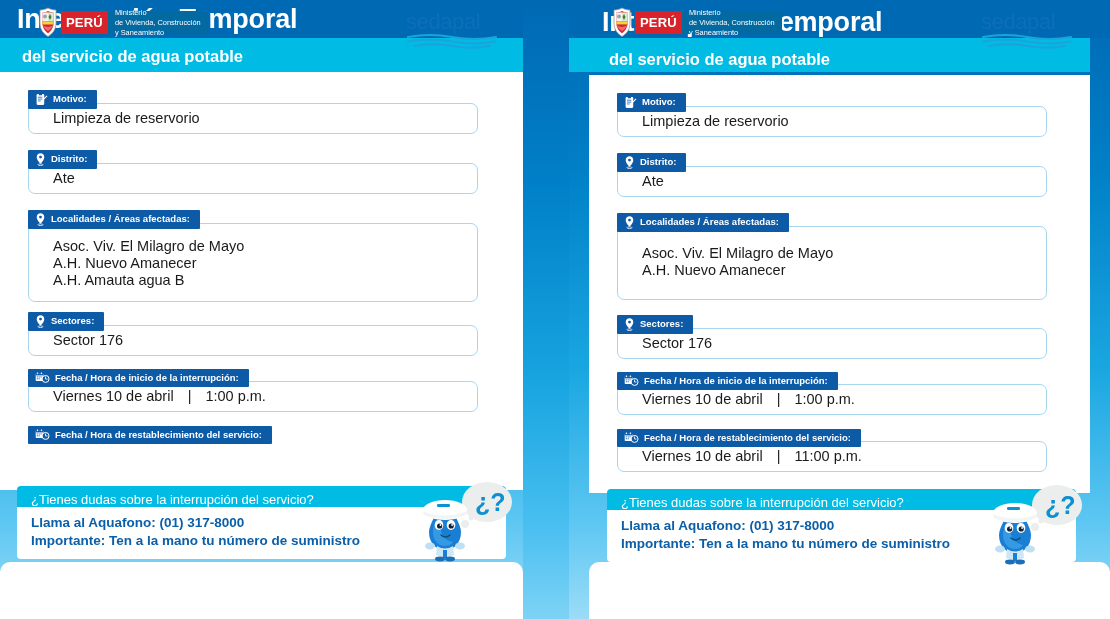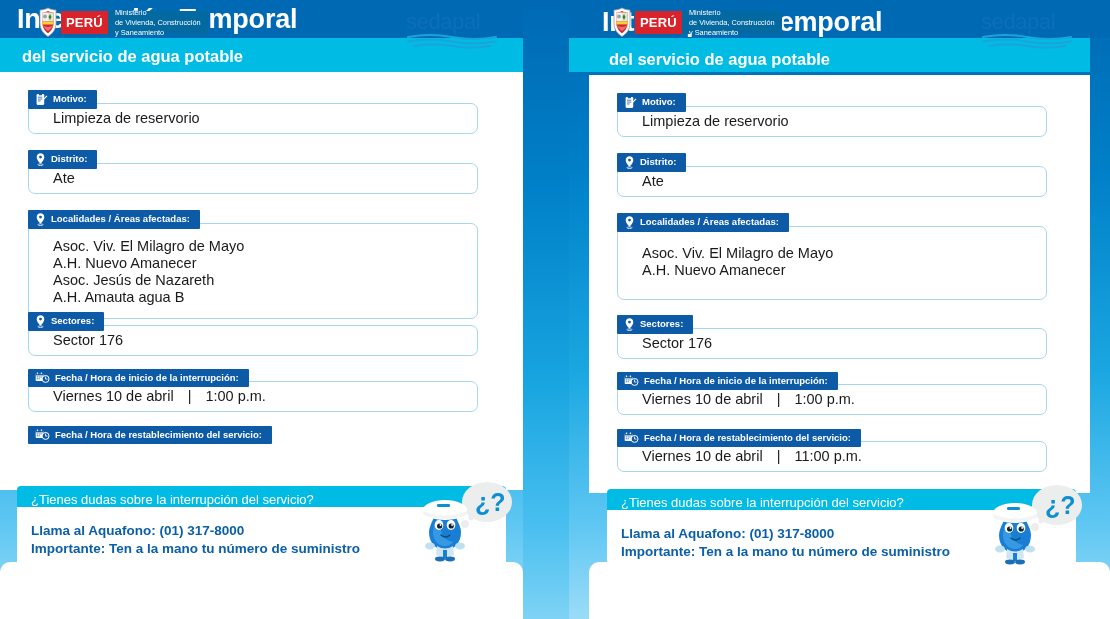--- a/index.html
+++ b/index.html
@@ -77,21 +77,21 @@
   .sep{ display:inline-block; padding:0 14px; color:#1a1a1a; }
 
   
   .qblock{ position:absolute; }
   .qbar{
     background:#00bce4; color:#ffffff; font-size:13px;
     padding:6px 0 0 14px; white-space:nowrap;
     border-top-left-radius:4px; border-top-right-radius:4px;
   }
   .qbody{
-    background:#ffffff; padding:15px 0 9px 14px;
+    background:#ffffff; padding:7px 0 9px 14px;
     border-bottom-left-radius:4px; border-bottom-right-radius:4px;
   }
   .qline{ color:#0b5fa8; font-size:13.5px; font-weight:bold; white-space:nowrap; line-height:1.33; }
 
   
   .mascot{ position:absolute; z-index:6; }
 
   
   .footer{
     position:absolute; background:#ffffff; border-radius:10px 10px 0 0;
@@ -177,21 +177,20 @@
             <path d="M8 0.6C4.4 0.6 1.6 3.4 1.6 7c0 4.3 5.1 9.8 6.4 11 1.3-1.2 6.4-6.7 6.4-11 0-3.6-2.8-6.4-6.4-6.4z" fill="#fff"></path>
             <circle cx="8" cy="6.9" r="2.4" fill="#0d5aa7"></circle>
             <ellipse cx="8" cy="19.8" rx="4.2" ry="1.5" fill="none" stroke="#fff" stroke-width="1.3"></ellipse>
           </svg>
         </span>
         <span>Localidades / Áreas afectadas:</span>
       </span>
       <div class="box" style="padding-top:14px; padding-bottom:12px;">
         <div class="box-line">Asoc. Viv. El Milagro de Mayo</div>
         <div class="box-line">A.H. Nuevo Amanecer</div>
-        <div class="box-line">Asoc. Jesús de Nazareth</div>
         <div class="box-line">A.H. Amauta agua B</div>
       </div>
     </div>
 
     <div class="field" style="left:28px; top:240px; width:450px;">
       <span class="badge">
         <span>
           <svg width="11" height="13" viewBox="0 0 16 22">
             <path d="M8 0.6C4.4 0.6 1.6 3.4 1.6 7c0 4.3 5.1 9.8 6.4 11 1.3-1.2 6.4-6.7 6.4-11 0-3.6-2.8-6.4-6.4-6.4z" fill="#fff"></path>
             <circle cx="8" cy="6.9" r="2.4" fill="#0d5aa7"></circle>

